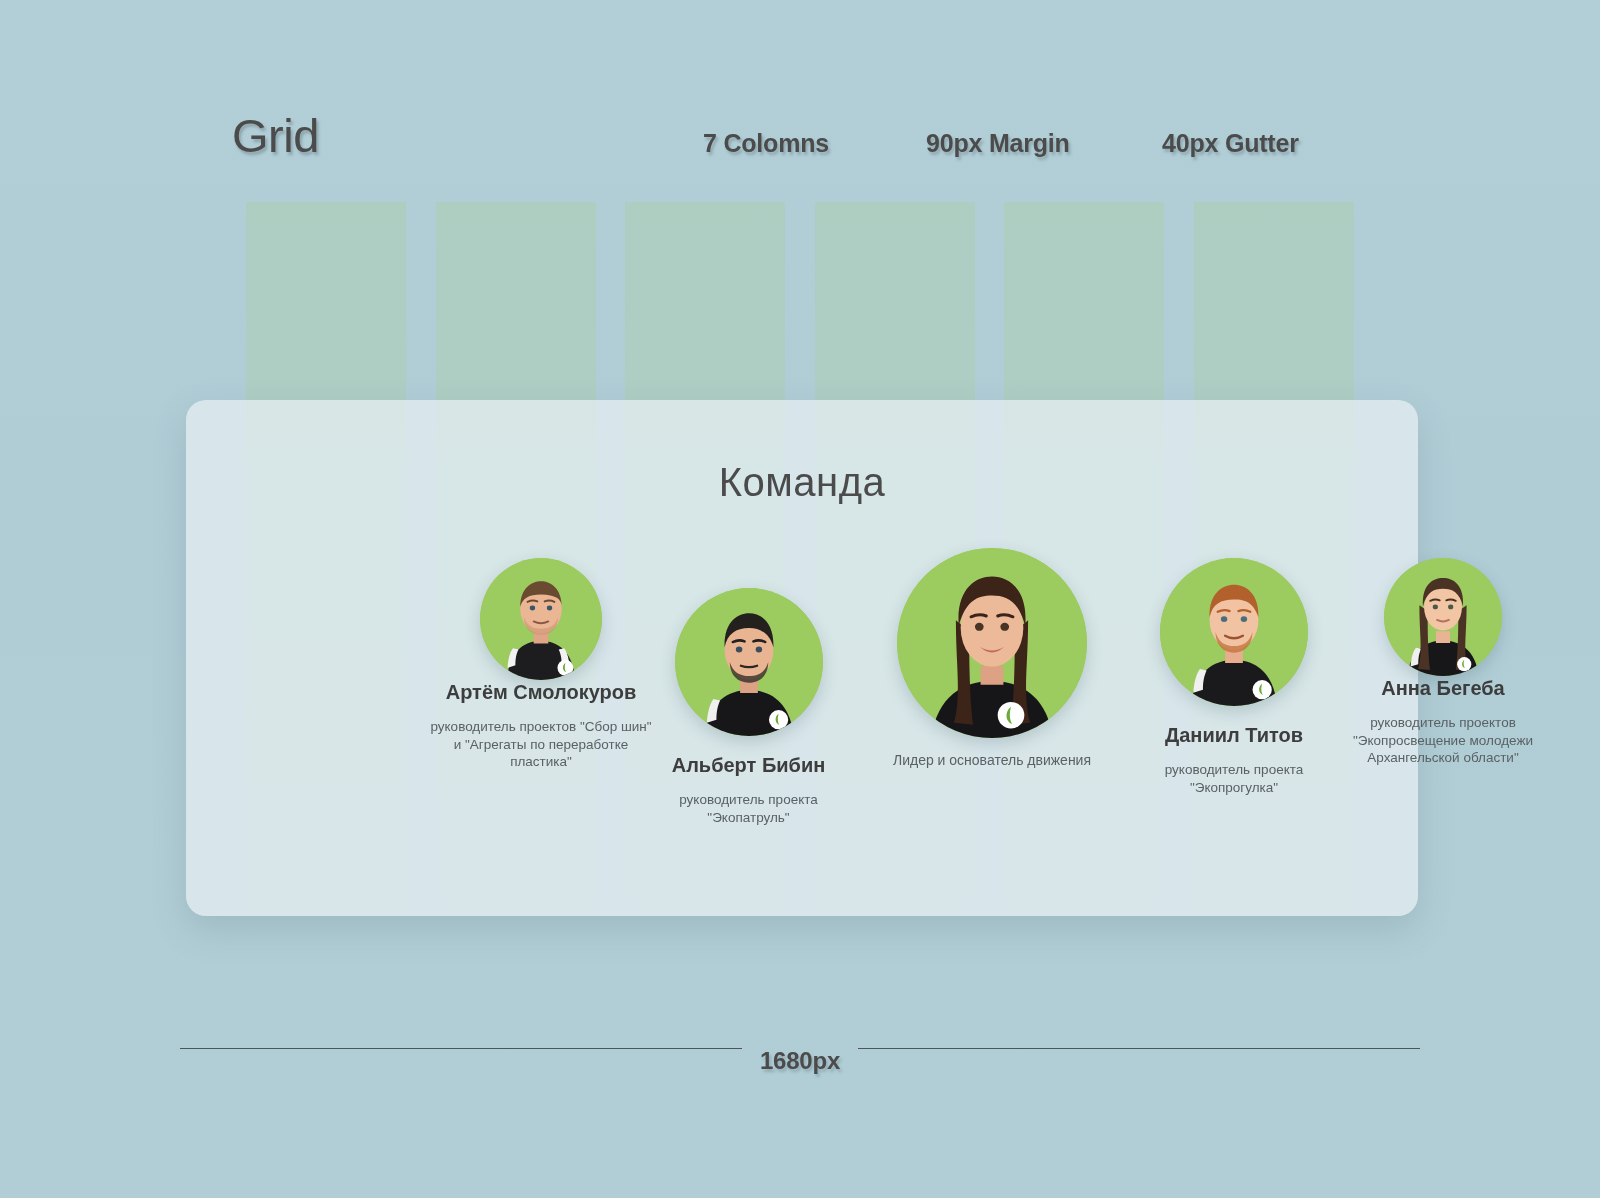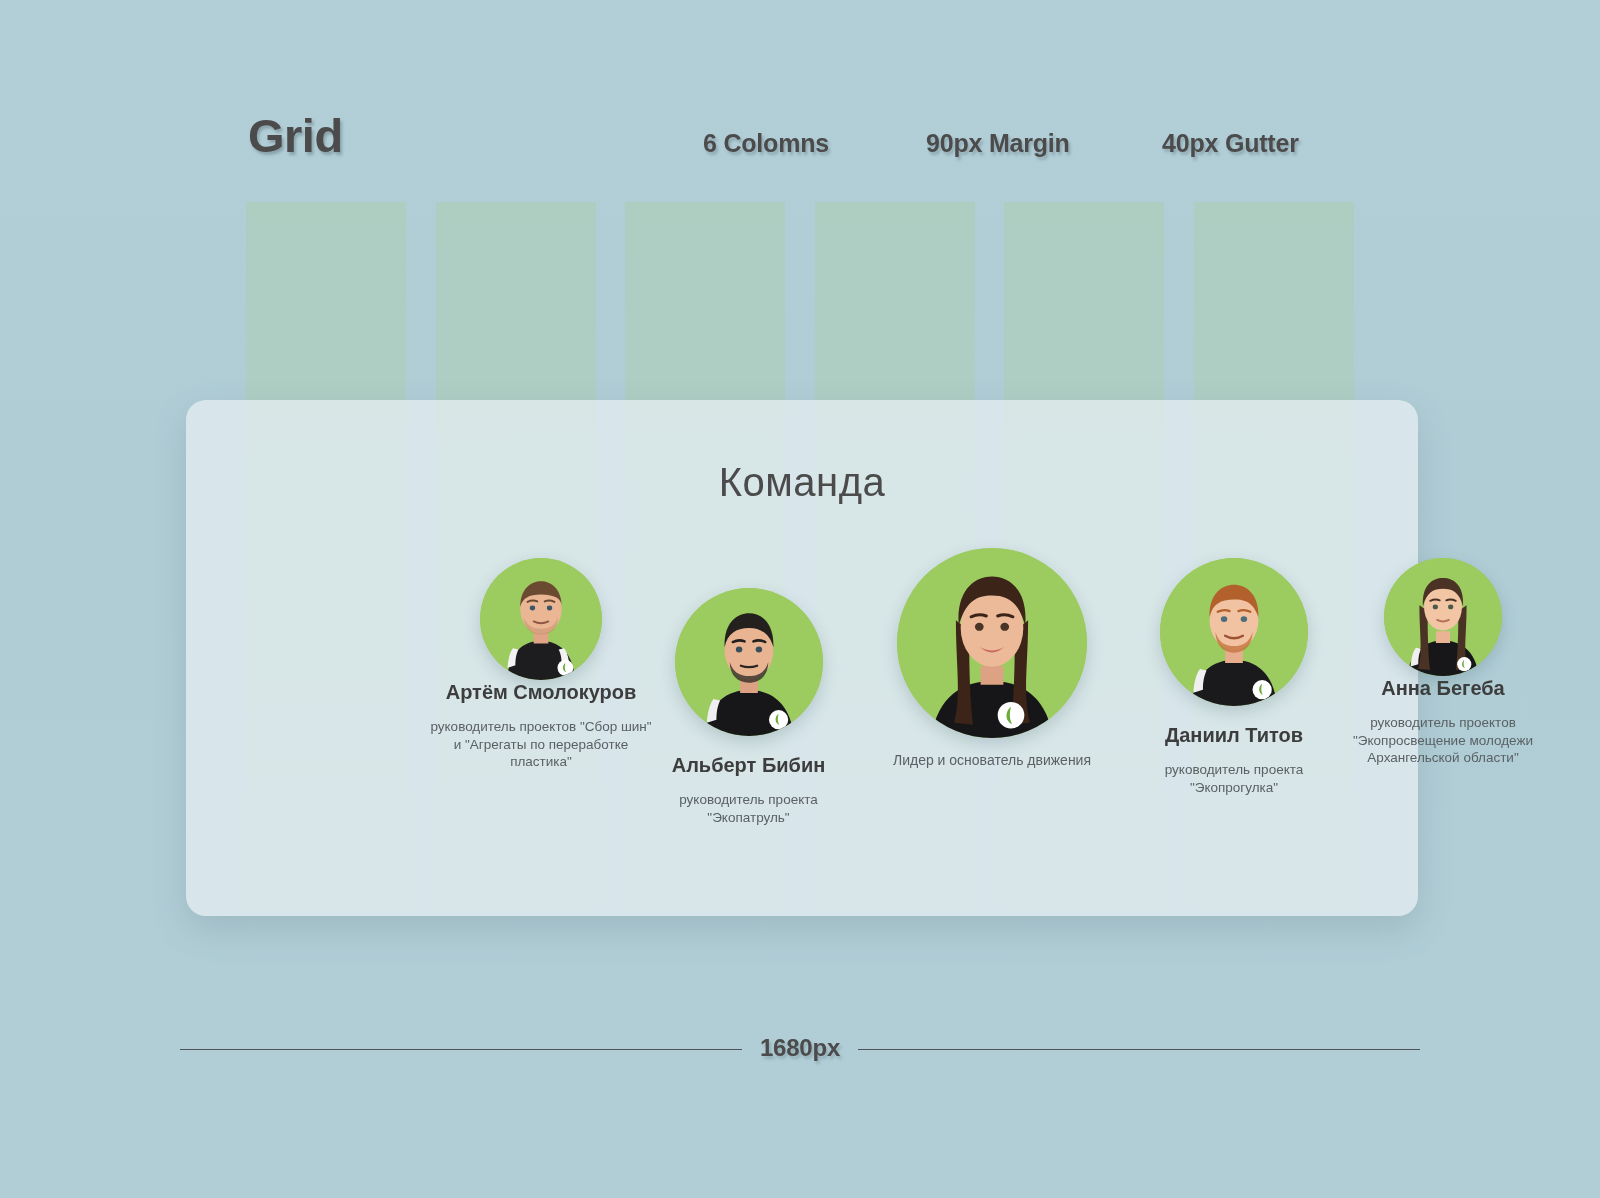--- a/index.html
+++ b/index.html
@@ -19,24 +19,24 @@
     position: absolute;
     left: 0; top: 0;
     width: 1600px;
     height: 1198px;
     background: linear-gradient(180deg, #b2ced7 0%, #b0cdd6 40%, #b1ced6 100%);
   }
 
   
   .hdr-title {
     position: absolute;
-    left: 248px;
+    left: 232px;
     top: 108px;
     font-size: 47px;
-    font-weight: bold;
+    font-weight: normal;
     color: #4b4b4b;
     letter-spacing: -0.5px;
     text-shadow: 2px 3px 3px rgba(90,110,118,0.45);
   }
   .hdr-spec {
     position: absolute;
     top: 129px;
     font-size: 25px;
     font-weight: bold;
     color: #4b4b4b;
@@ -138,21 +138,20 @@
   #member-1 .m-name, #member-3 .m-name { margin-top: 17px; }
 
   
   #ruler {
     position: absolute;
     left: 180px;
     top: 1048px;
     width: 1240px;
     height: 2px;
     display: flex;
-    align-items: center;
   }
   .ruler-line {
     flex: 1 1 auto;
     height: 1px;
     background: #4f5557;
   }
   #ruler-label {
     flex: 0 0 auto;
     padding: 0 18px;
     font-size: 24px;
@@ -171,21 +170,21 @@
   <div id="grid-cols">
       <div class="grid-col" style="left: 246px; width: 160px;"></div>
       <div class="grid-col" style="left: 436px; width: 160px;"></div>
       <div class="grid-col" style="left: 625px; width: 160px;"></div>
       <div class="grid-col" style="left: 815px; width: 160px;"></div>
       <div class="grid-col" style="left: 1004px; width: 160px;"></div>
       <div class="grid-col" style="left: 1194px; width: 160px;"></div>
     </div>
 
   <div class="hdr-title">Grid</div>
-  <div class="hdr-spec" id="spec-0">6 Colomns</div>
+  <div class="hdr-spec" id="spec-0">7 Colomns</div>
   <div class="hdr-spec" id="spec-1">90px Margin</div>
   <div class="hdr-spec" id="spec-2">40px Gutter</div>
 
   <div id="team-panel">
     <div id="team-title">Команда</div>
 
     <div class="member" id="member-0">
       <div class="avatar">
         <svg viewBox="0 0 100 100" aria-hidden="true">
           <circle cx="50" cy="50" r="50" fill="#9ccb5f"></circle>

